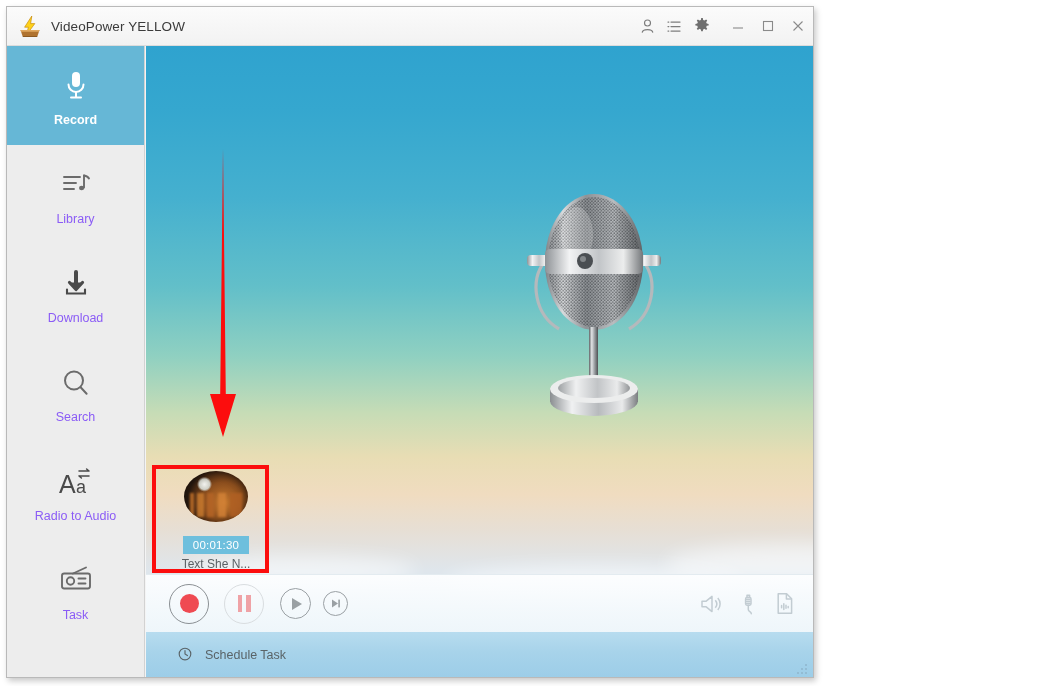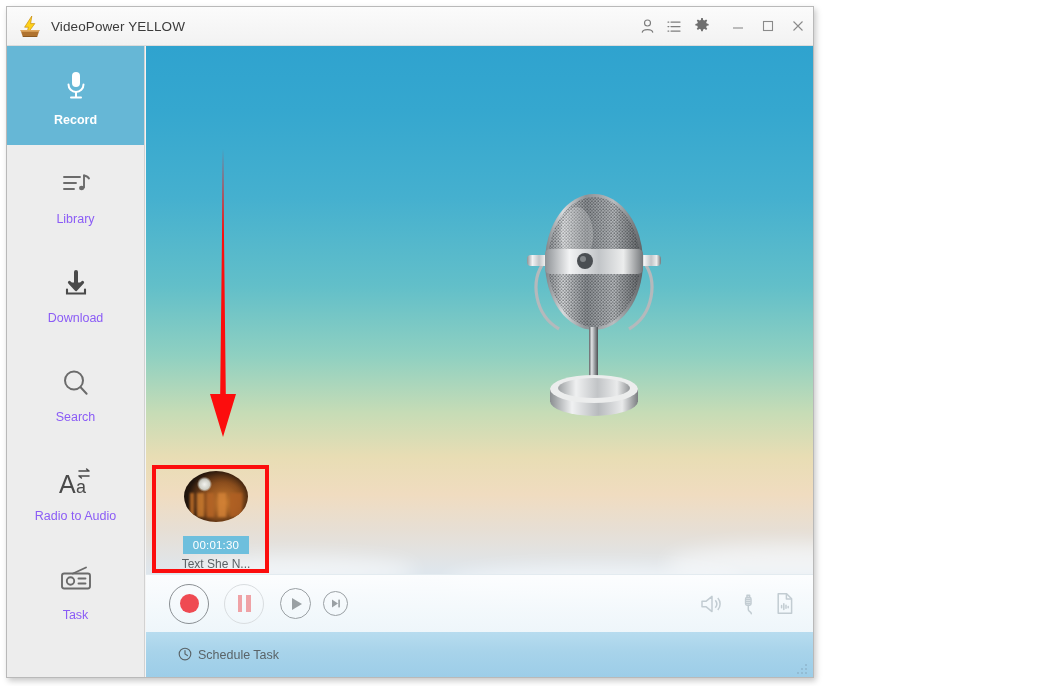--- a/index.html
+++ b/index.html
@@ -300,21 +300,21 @@
     left: 0; right: 0;
     bottom: 0;
     height: 46px;
     background: linear-gradient(to bottom, #b7dcef 0%, #a7d3ea 45%, #9ccde8 100%);
     display: flex;
     align-items: center;
   }
   .schedule {
     display: flex;
     align-items: center;
-    gap: 6px;
+    gap: 13px;
     margin-left: 32px;
     color: #5a6468;
     font-size: 12.5px;
     white-space: nowrap;
   }
   .grip {
     position: absolute;
     right: 5px; bottom: 4px;
     width: 13px; height: 13px;
   }

